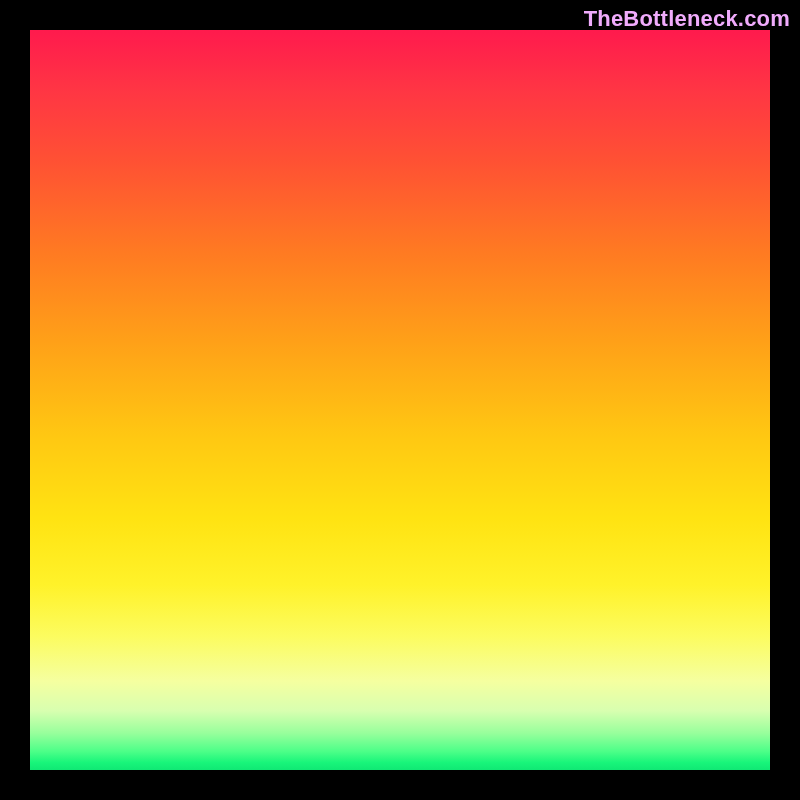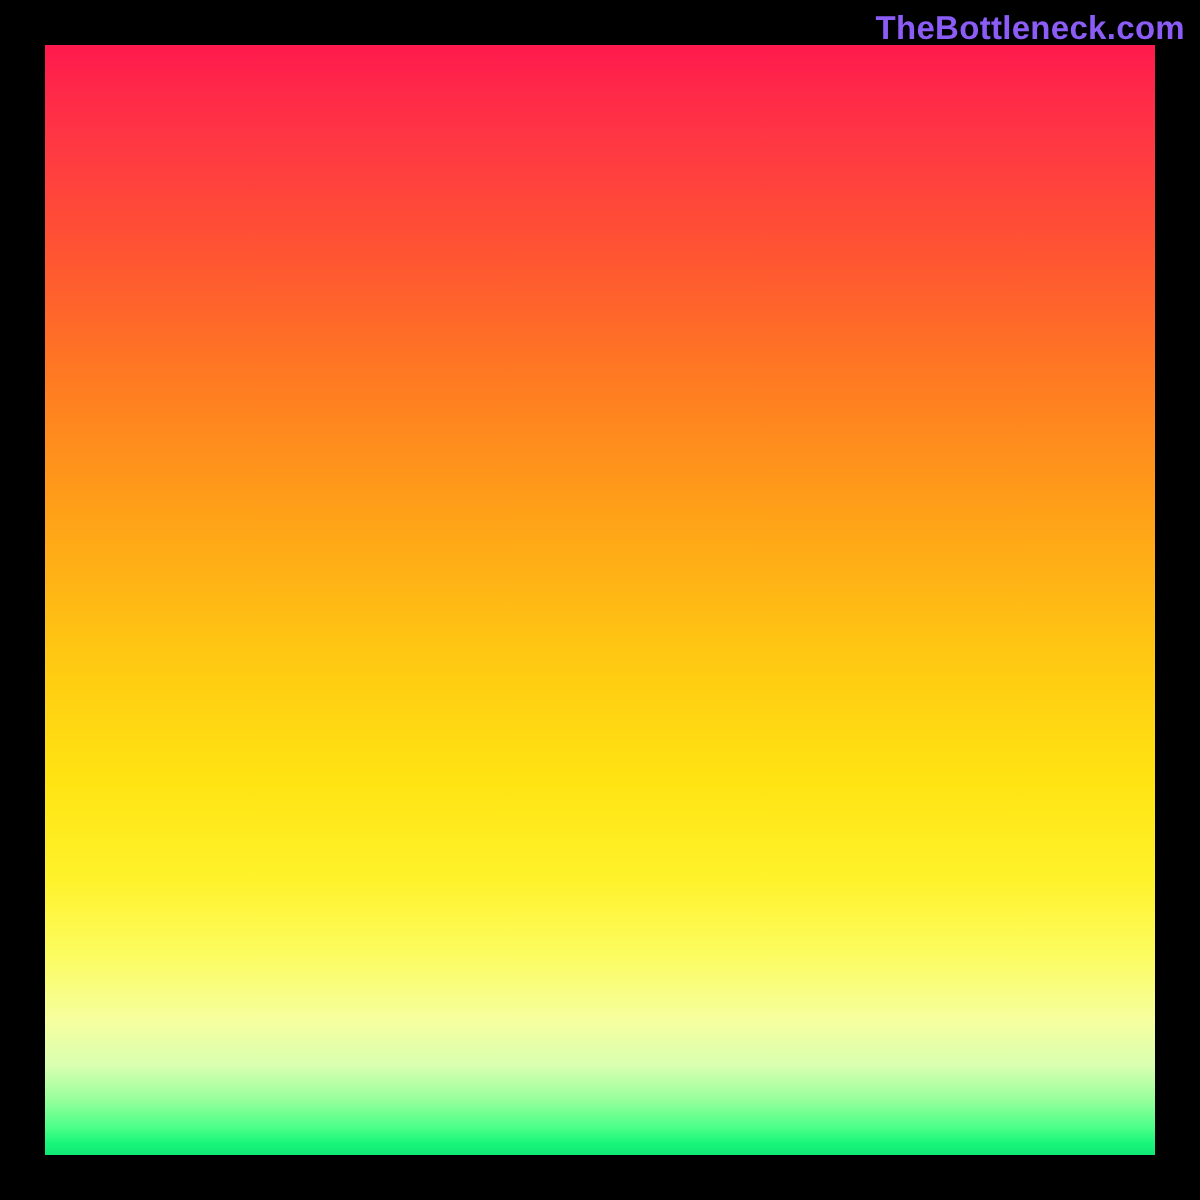--- a/index.html
+++ b/index.html
@@ -45,21 +45,21 @@
       #18f57a 99%,
       #10e874 100%
     );
   }
   .watermark {
     position: absolute;
     top: 6px;
     right: 10px;
     font-size: 22px;
     font-weight: 600;
-    color: #8b5cf6;
+    color: #f0abfc;
     letter-spacing: 0.2px;
     user-select: none;
   }
   svg { display: block; }
 </style>
 </head>
 <body>
 
 <div class="frame">
   <div class="plot">

